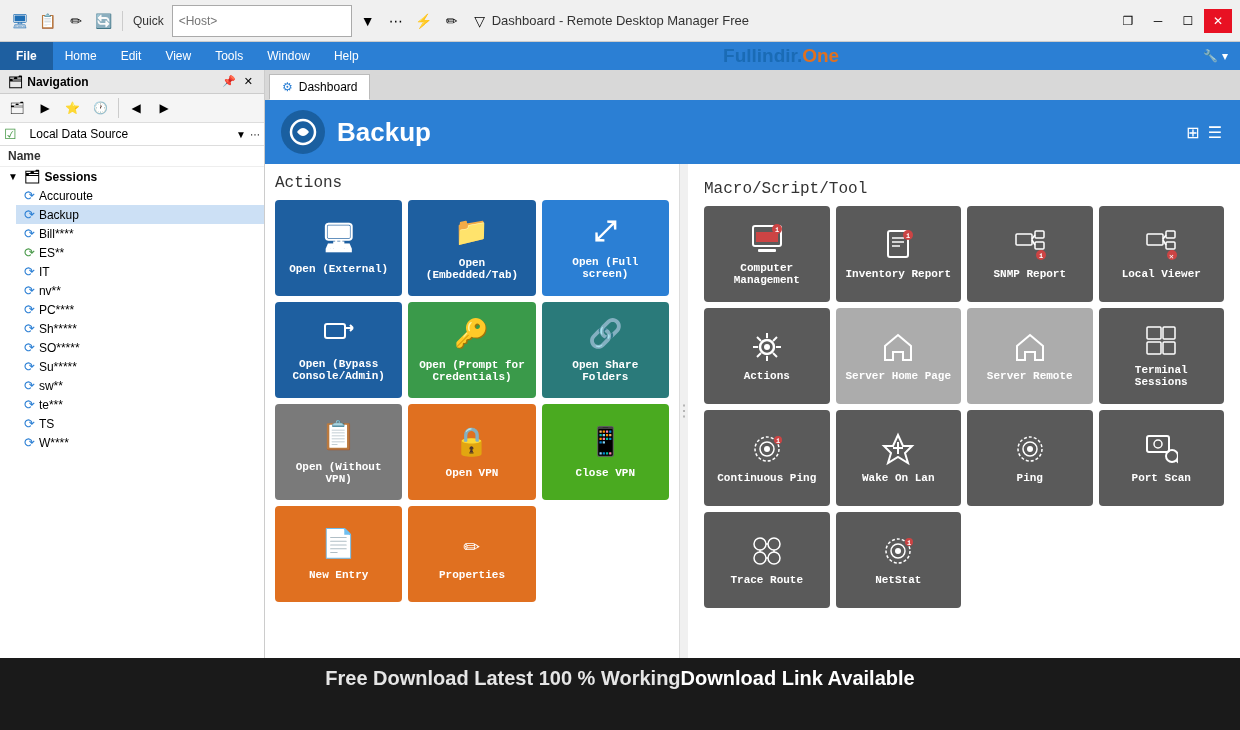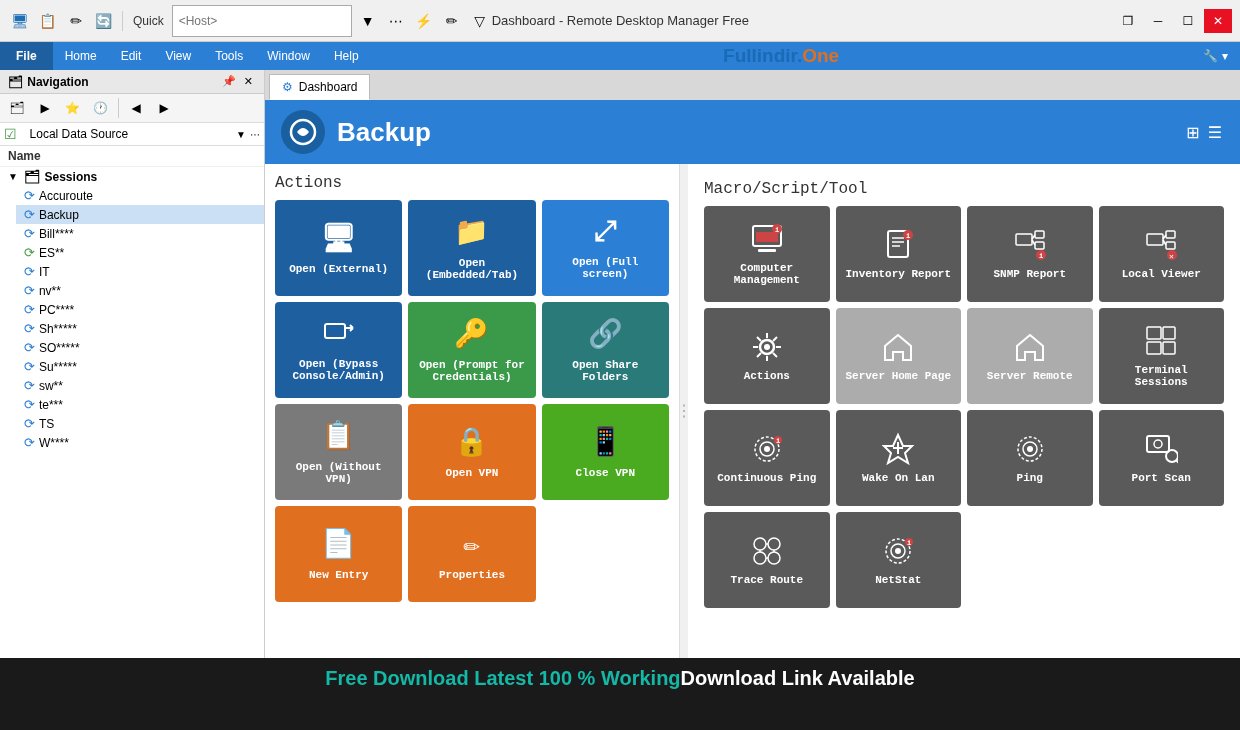--- a/index.html
+++ b/index.html
@@ -287,21 +287,21 @@
     
     .bottom-banner {
       height: 40px;
       background: #1a1a1a;
       display: flex;
       align-items: center;
       justify-content: center;
       font-size: 20px;
       font-weight: bold;
     }
-    .banner-free { color: #14b8a6; }
+    .banner-free { color: #e5e5e5; }
     .banner-white { color: white; }
   </style>
 </head>
 <body>
 
 <div class="title-bar">
   <div class="title-bar-icons">
 
     <div class="tb-icon blue">🖥</div>
     <div class="tb-icon blue">📋</div>

